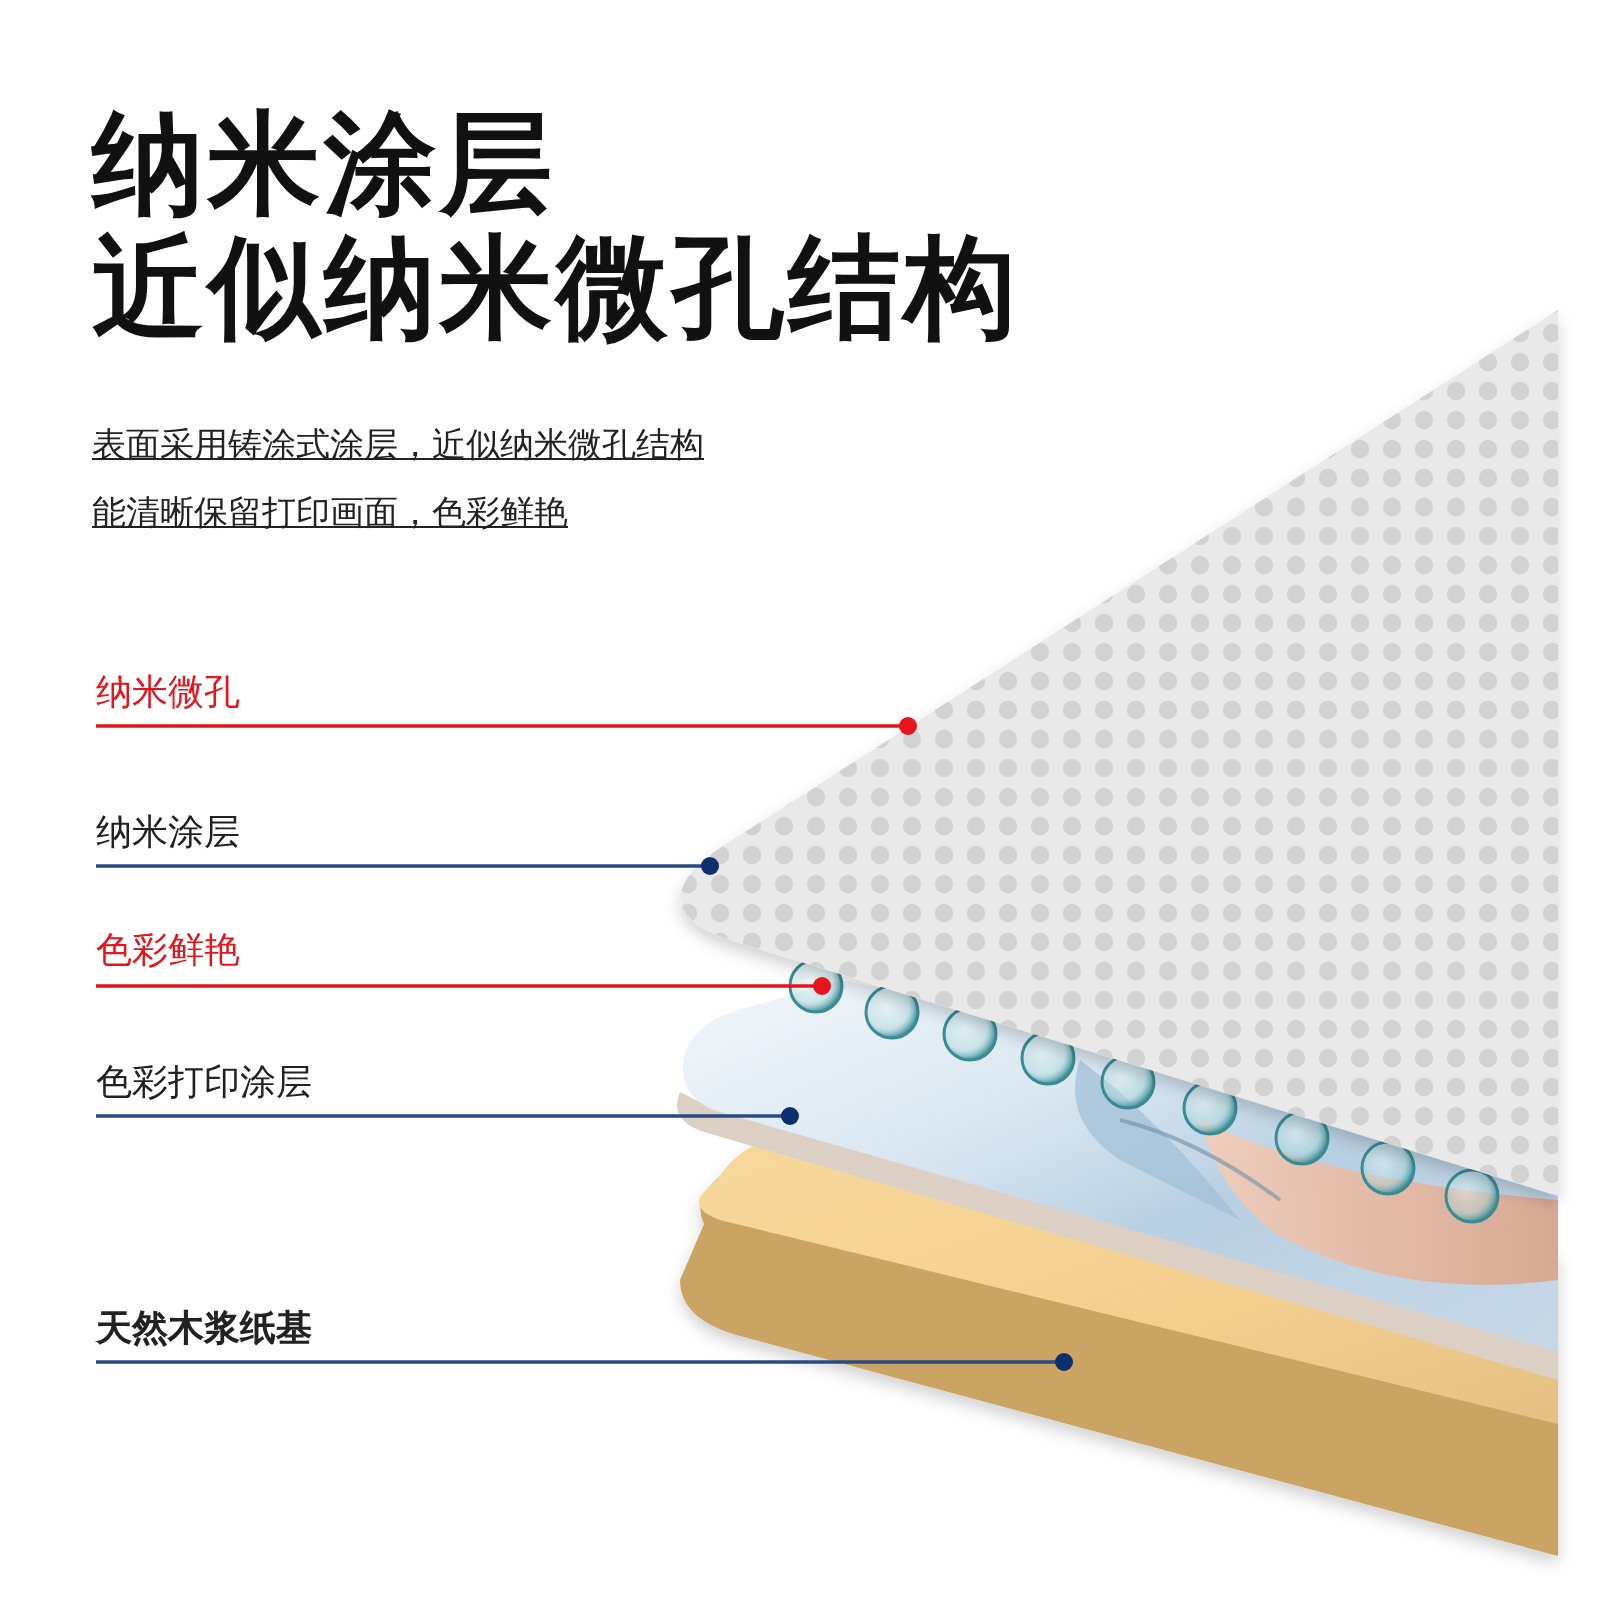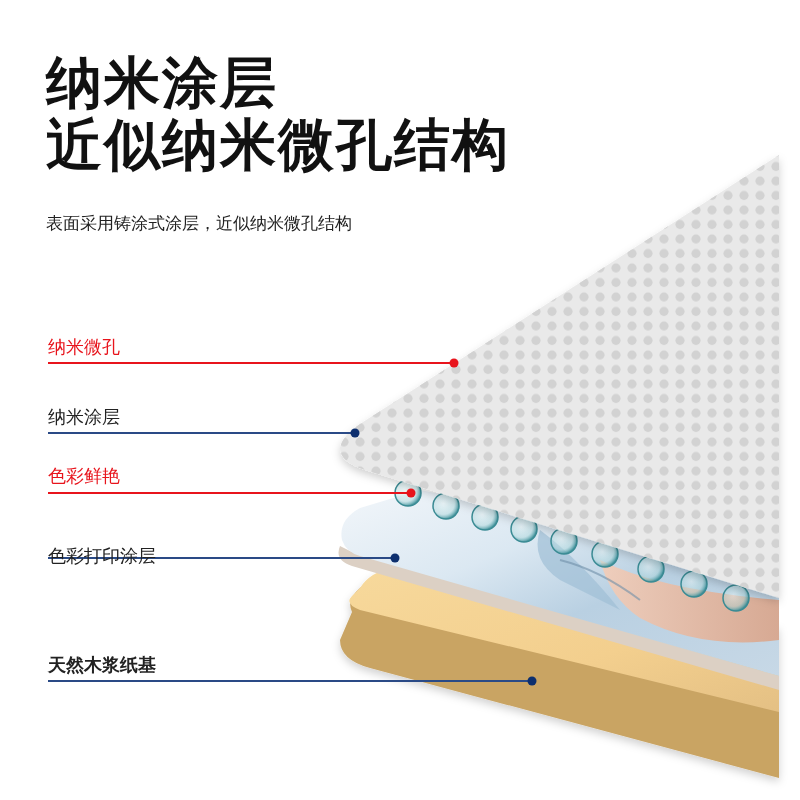--- a/index.html
+++ b/index.html
@@ -8,39 +8,40 @@
       background: #ffffff;
       font-family: "DejaVu Sans", "Liberation Sans", sans-serif;
     }
     .title {
       position: absolute; left: 46px; top: 52px;
       font-size: 56px; font-weight: 700; line-height: 62px; color: #111111;
       letter-spacing: 2px; margin: 0;
     }
     .desc {
       position: absolute; left: 46px; top: 206px;
-      font-size: 17px; line-height: 34px; color: #222222; margin: 0;
+      font-size: 17px; line-height: 34px; color: #222222; margin: 0; text-decoration: underline;
     }
     .diagram { position: absolute; left: 0; top: 0; width: 800px; height: 800px; }
     .label {
       position: absolute; left: 48px; font-size: 18px; line-height: 22px; white-space: nowrap;
     }
     .label.red { color: #e8141c; }
     .label.dark { color: #222222; }
   </style>
 </head>
 <body>
 
 <h1 class="title">
   <span>纳米涂层</span><br>
   <span>近似纳米微孔结构</span>
 </h1>
 
 <p class="desc">
   <span>表面采用铸涂式涂层，近似纳米微孔结构</span><br>
+  <span>能清晰保留打印画面，色彩鲜艳</span>
 </p>
 
 <svg class="diagram" viewBox="0 0 800 800" xmlns="http://www.w3.org/2000/svg">
   <defs>
     <pattern id="dots" x="0" y="0" width="16" height="14.5" patternUnits="userSpaceOnUse">
       <circle cx="8" cy="7" r="4.6" fill="#d2d2d2"></circle>
     </pattern>
     <linearGradient id="baseTop" x1="0" y1="0" x2="1" y2="1">
       <stop offset="0" stop-color="#f7d99c"></stop>
       <stop offset="0.6" stop-color="#f3cf8e"></stop>
@@ -114,14 +115,14 @@
   </g>
   <g>
     <line x1="48" y1="681" x2="531" y2="681" stroke="#2a4a86" stroke-width="1.8"></line>
     <circle cx="532" cy="681" r="4.5" fill="#0d2f6e"></circle>
   </g>
 </svg>
 
 <div class="label red" style="top:336px;">纳米微孔</div>
 <div class="label dark" style="top:406px;">纳米涂层</div>
 <div class="label red" style="top:465px;">色彩鲜艳</div>
-<div class="label dark" style="top:545px;">色彩打印涂层</div>
+<div class="label dark" style="top:531px;">色彩打印涂层</div>
 <div class="label dark" style="top:654px;font-weight:bold;">天然木浆纸基</div>
 
 </body></html>

